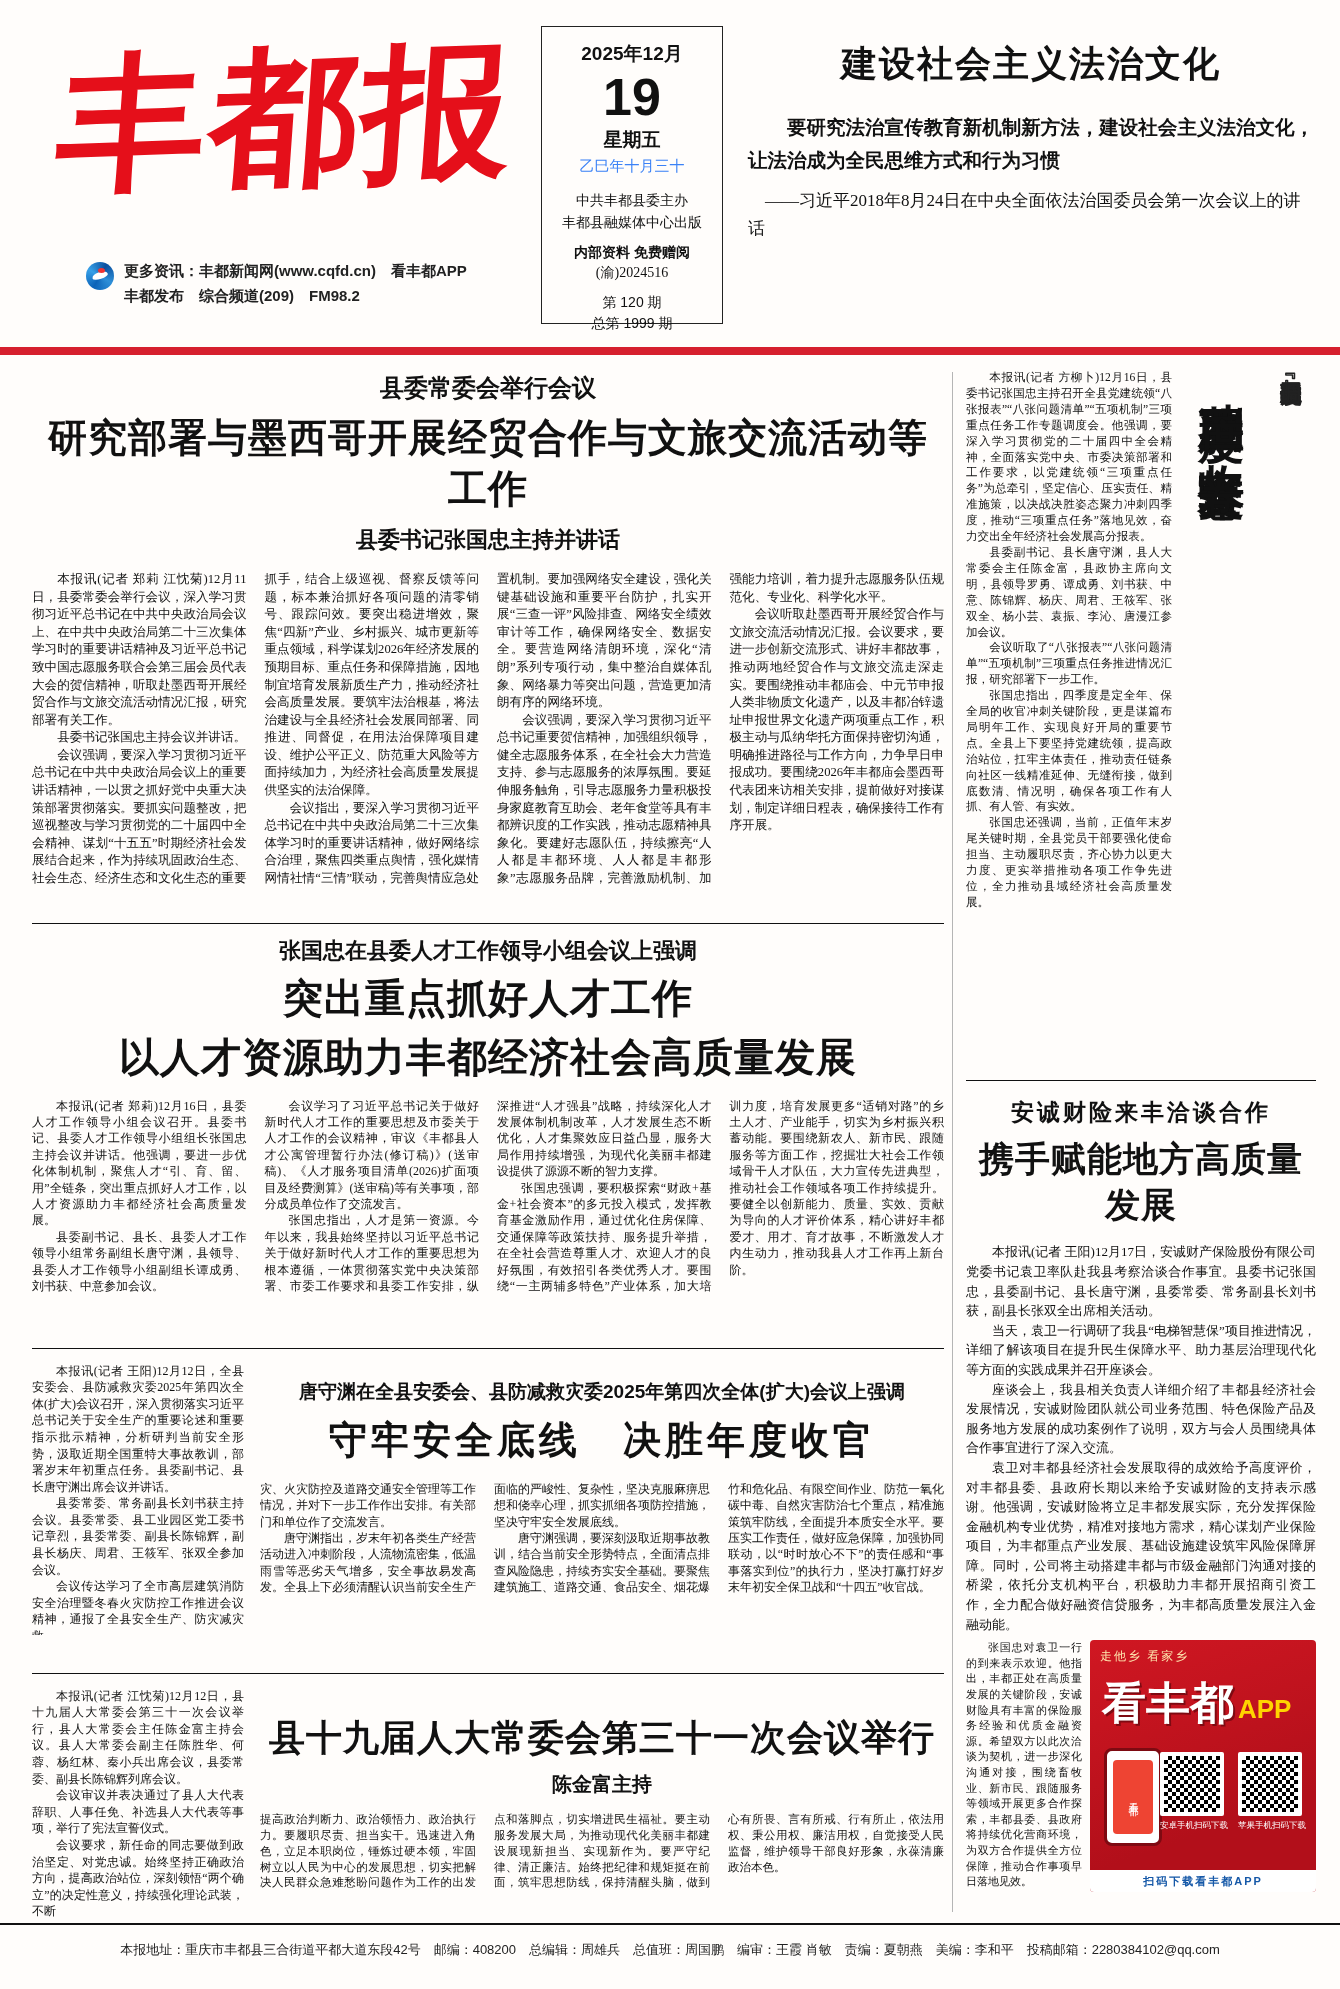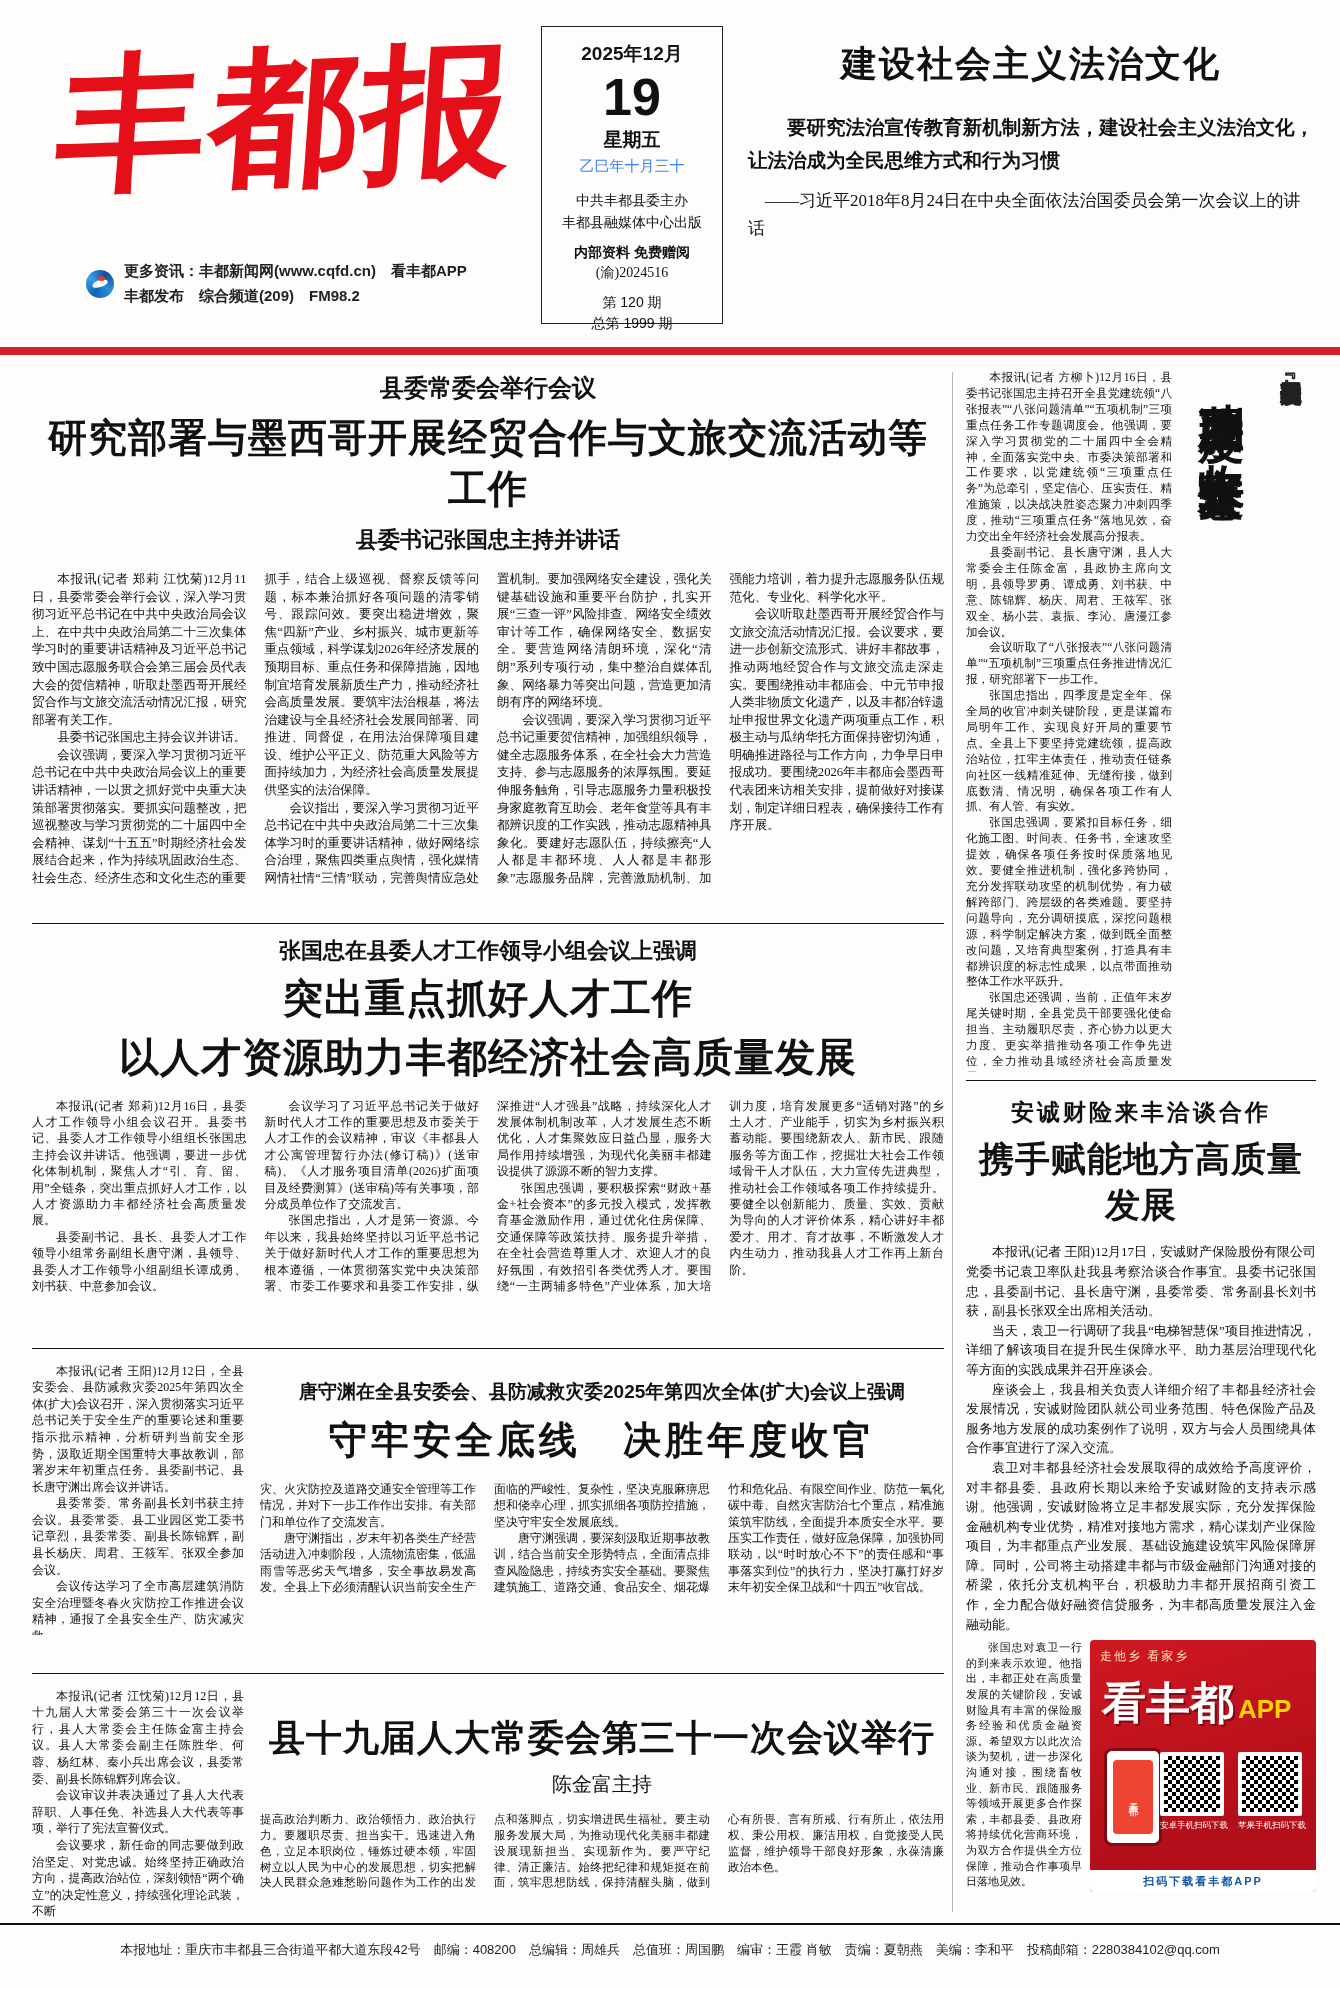--- a/index.html
+++ b/index.html
@@ -3,21 +3,21 @@
 <meta charset="utf-8">
 <style>
   html,body{margin:0;padding:0;background:#e8e8e8;}
   .page{position:relative;width:1340px;height:1989px;background:#fffdfb;margin:0 auto;
         overflow:hidden;font-family:"Liberation Serif",serif;color:#111;}
   
   .masthead{position:absolute;left:58px;top:22px;width:430px;height:200px;
             font-family:"DejaVu Serif",serif;font-weight:900;color:#e50f1a;
             font-size:148px;line-height:190px;letter-spacing:4px;
             transform:skewX(-6deg) rotate(-2deg);white-space:nowrap;}
-  .info-lines{position:absolute;left:86px;top:262px;display:flex;align-items:center;gap:10px;
+  .info-lines{position:absolute;left:86px;top:262px;display:flex;align-items:flex-start;gap:10px;
               font-family:"Liberation Sans",sans-serif;font-size:15px;font-weight:700;color:#222;}
   .media-logo{width:28px;height:28px;border-radius:50%;flex:0 0 28px;
               background:conic-gradient(from 210deg,#0c63b8,#37a0e8,#0a4f9e,#2e8fd8,#0c63b8);
               position:relative;overflow:hidden;}
   .media-logo::after{content:"";position:absolute;left:6px;top:10px;width:16px;height:7px;
               background:#fff;border-radius:50% 50% 50% 50%/60% 60% 40% 40%;transform:rotate(-18deg);}
   .media-logo::before{content:"";position:absolute;left:12px;top:6px;width:7px;height:5px;
               background:#e33;border-radius:50%;z-index:2;}
   .info-lines .l2{margin-top:6px;}
   .date-box{position:absolute;left:541px;top:26px;width:180px;height:296px;
@@ -64,21 +64,21 @@
   .lead-col{flex:0 0 212px;font-size:12px;line-height:16.6px;text-align:justify;overflow:hidden;}
   .art3 .lead-col{height:272px;}
   .art4 .lead-col{height:238px;}
   .split .main-part{flex:1;min-width:0;}
   .art3 .kicker{font-size:19px;margin-top:16px;}
   .art3 .headline{font-size:38px;letter-spacing:4px;margin-top:10px;}
   .art3 .body{margin-top:16px;height:178px;overflow:hidden;column-count:3;column-gap:18px;
             font-size:12px;line-height:16.4px;text-align:justify;}
   .art4 .headline{font-size:36px;margin-top:26px;}
   .art4 .subtitle{font-size:20px;text-align:center;font-family:"Liberation Sans",sans-serif;
-            font-weight:400;margin-top:10px;}
+            font-weight:700;margin-top:10px;}
   .art4 .body{margin-top:14px;height:128px;overflow:hidden;column-count:3;column-gap:18px;
             font-size:11.5px;line-height:15.8px;text-align:justify;}
   
   .r1-row{display:flex;height:706px;overflow:hidden;}
   .r1-text{flex:0 0 206px;font-size:11.6px;line-height:15.9px;text-align:justify;overflow:hidden;
            padding-top:4px;}
   .vtext{writing-mode:vertical-rl;}
   .r1-headline{flex:0 0 84px;margin-left:8px;font-family:"Liberation Sans",sans-serif;
            font-weight:900;font-size:46px;line-height:84px;letter-spacing:2px;}
   .r1-kicker{flex:0 0 46px;margin-left:4px;font-family:"Liberation Sans",sans-serif;
@@ -230,21 +230,20 @@
 
   <div class="main-right">
 
     <div>
       <div class="r1-row">
         <div class="r1-text">
           <p>本报讯(记者 方柳卜)12月16日，县委书记张国忠主持召开全县党建统领“八张报表”“八张问题清单”“五项机制”三项重点任务工作专题调度会。他强调，要深入学习贯彻党的二十届四中全会精神，全面落实党中央、市委决策部署和工作要求，以党建统领“三项重点任务”为总牵引，坚定信心、压实责任、精准施策，以决战决胜姿态聚力冲刺四季度，推动“三项重点任务”落地见效，奋力交出全年经济社会发展高分报表。</p>
           <p>县委副书记、县长唐守渊，县人大常委会主任陈金富，县政协主席向文明，县领导罗勇、谭成勇、刘书获、中意、陈锦辉、杨庆、周君、王筱军、张双全、杨小芸、袁振、李沁、唐漫江参加会议。</p>
           <p>会议听取了“八张报表”“八张问题清单”“五项机制”三项重点任务推进情况汇报，研究部署下一步工作。</p>
           <p>张国忠指出，四季度是定全年、保全局的收官冲刺关键阶段，更是谋篇布局明年工作、实现良好开局的重要节点。全县上下要坚持党建统领，提高政治站位，扛牢主体责任，推动责任链条向社区一线精准延伸、无缝衔接，做到底数清、情况明，确保各项工作有人抓、有人管、有实效。</p>
-          <p>张国忠强调，要紧扣目标任务，细化施工图、时间表、任务书，全速攻坚提效，确保各项任务按时保质落地见效。要健全推进机制，强化多跨协同，充分发挥联动攻坚的机制优势，有力破解跨部门、跨层级的各类难题。要坚持问题导向，充分调研摸底，深挖问题根源，科学制定解决方案，做到既全面整改问题，又培育典型案例，打造具有丰都辨识度的标志性成果，以点带面推动整体工作水平跃升。</p>
           <p>张国忠还强调，当前，正值年末岁尾关键时期，全县党员干部要强化使命担当、主动履职尽责，齐心协力以更大力度、更实举措推动各项工作争先进位，全力推动县域经济社会高质量发展。</p>
         </div>
         <div class="r1-headline vtext">冲刺决胜四季度　收官交好全年卷</div>
         <div class="r1-kicker vtext">张国忠在全县党建统领『三项重点任务』工作专题调度会上强调</div>
       </div>
       <div class="r-rule"></div>
     </div>
 
     <div class="r2">
       <div class="kicker">安诚财险来丰洽谈合作</div>

